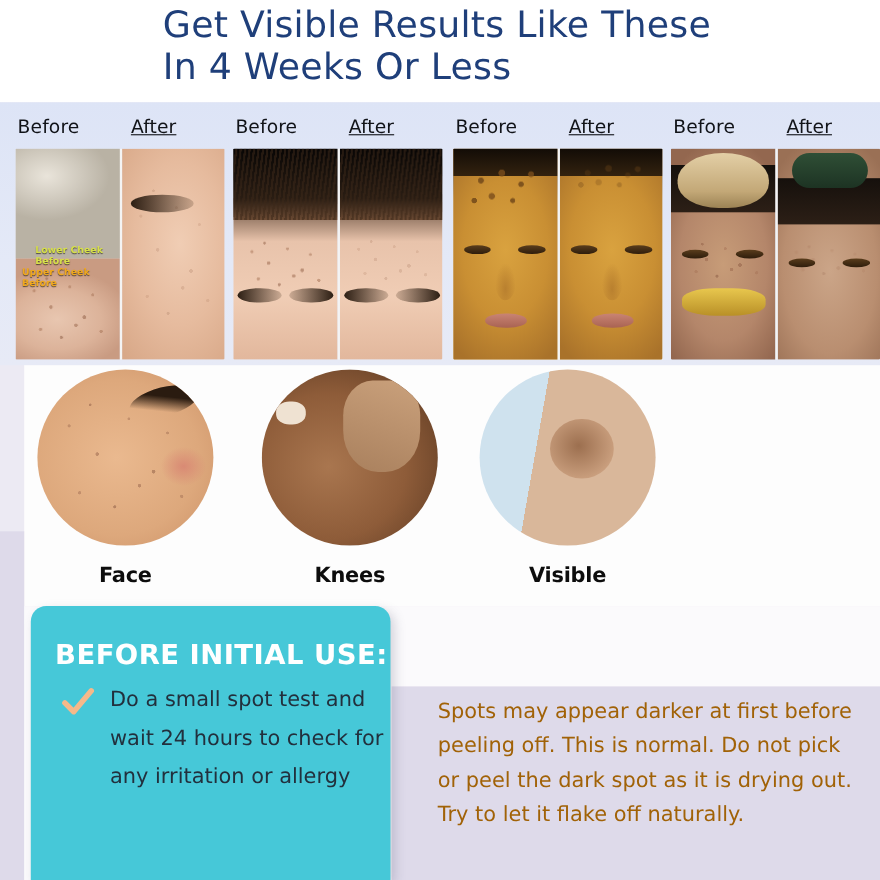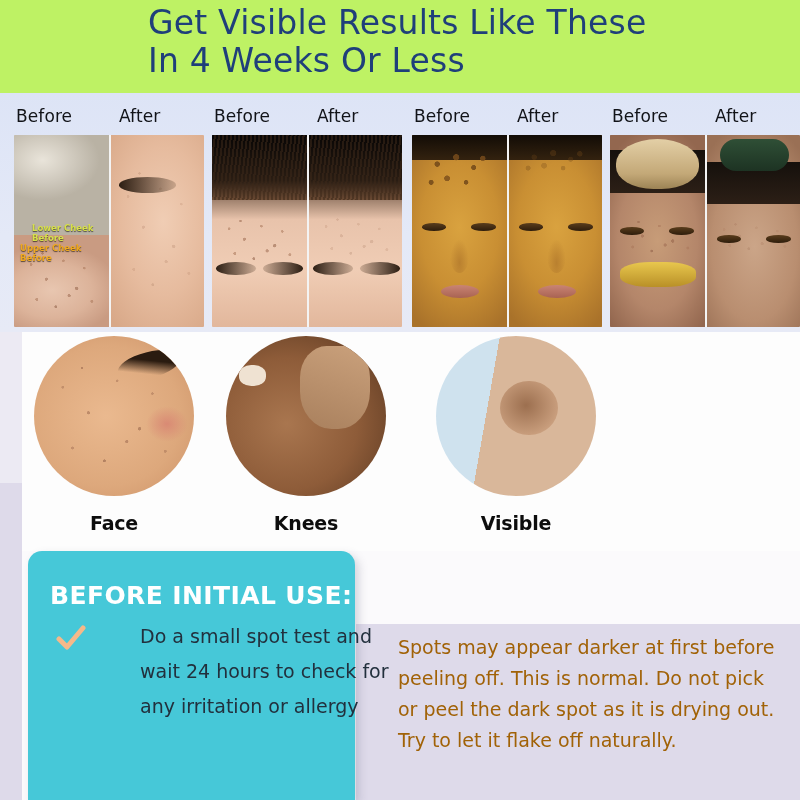--- a/index.html
+++ b/index.html
@@ -8,21 +8,21 @@
     background:#e9e7f1;
     font-family:"Liberation Sans", sans-serif;
     overflow:hidden;
     position:relative;
   }
   .page{position:relative;width:800px;height:800px;overflow:hidden;background:#eceaf3;}
 
   
   .hero{
     position:absolute;left:0;top:0;width:800px;height:93px;
-    background:#bef264;
+    background:#ffffff;
   }
   .hero-title{
     position:absolute;left:148px;top:4px;width:620px;
     color:#1f3f7a;
     font-size:33px;
     line-height:38px;
     letter-spacing:.2px;
     font-weight:400;
     font-family:"DejaVu Sans", sans-serif;
     white-space:pre-line;
@@ -35,21 +35,21 @@
   }
   .ba-group{position:absolute;top:0;height:239px;}
   .ba-labels{position:absolute;top:13px;left:0;width:100%;height:24px;}
   .ba-label{
     position:absolute;top:0;
     font-size:17px;color:#111318;
     font-family:"DejaVu Sans", sans-serif;
     letter-spacing:.1px;
   }
   .ba-label.b{left:2px;}
-  .ba-label.a{left:105px;}
+  .ba-label.a{left:105px;text-decoration:underline;}
   .ba-photo{
     position:absolute;top:42px;height:192px;width:190px;
     overflow:hidden;border-radius:1px;
   }
   .half{position:absolute;top:0;height:100%;width:50%;overflow:hidden;}
   .half.l{left:0;}
   .half.r{left:50%;border-left:2px solid #f4f4f4;}
 
   
   .sk{position:absolute;inset:0;}
@@ -192,21 +192,20 @@
     font-size:25px;font-weight:700;color:#ffffff;letter-spacing:.4px;
     font-family:"DejaVu Sans", sans-serif;
   }
   .check{
     position:absolute;left:28px;top:73px;width:30px;height:30px;
   }
   .note-body{
     position:absolute;left:72px;top:68px;width:250px;
     font-size:19px;line-height:35px;color:#22303d;
     font-family:"DejaVu Sans", sans-serif;
-    margin-left:40px;
   }
   .warn-text{
     position:absolute;left:398px;top:632px;width:390px;
     font-size:19px;line-height:31px;color:#a16207;
     font-family:"DejaVu Sans", sans-serif;
   }
 </style>
 </head>
 <body>
 
@@ -323,21 +322,21 @@
 
   <div class="circles-panel">
     <div class="circle-wrap" style="left:12px;text-decoration:underline;">
       <div class="circle c-face">
         <div class="lash"></div>
           <div class="freck"></div>
           <div class="blush"></div>
       </div>
       <div class="bp-label">Face</div>
     </div>
-    <div class="circle-wrap" style="left:204px;">
+    <div class="circle-wrap" style="left:216px;">
       <div class="circle c-knee">
         <div class="fing"></div>
           <div class="nail"></div>
       </div>
       <div class="bp-label">Knees</div>
     </div>
     <div class="circle-wrap" style="left:414px;">
       <div class="circle c-elbow">
         <div class="bump"></div>
       </div>

